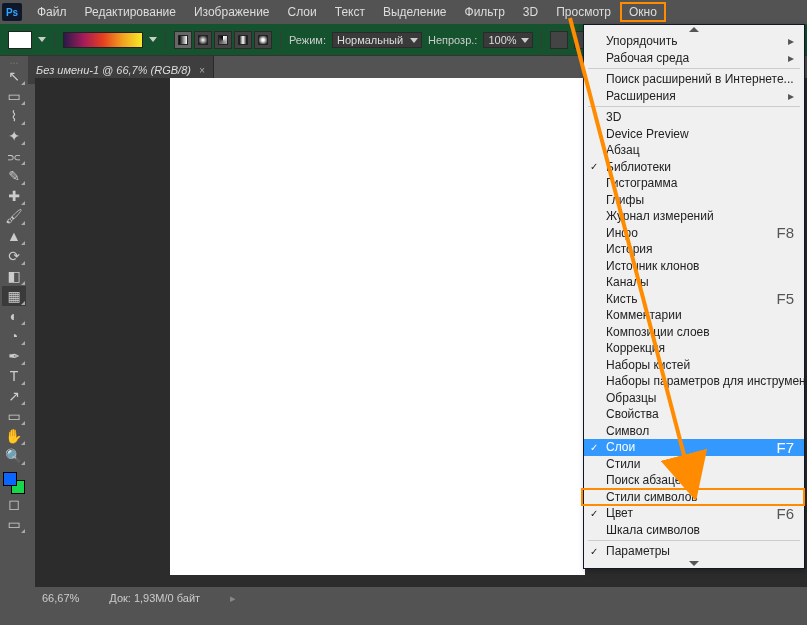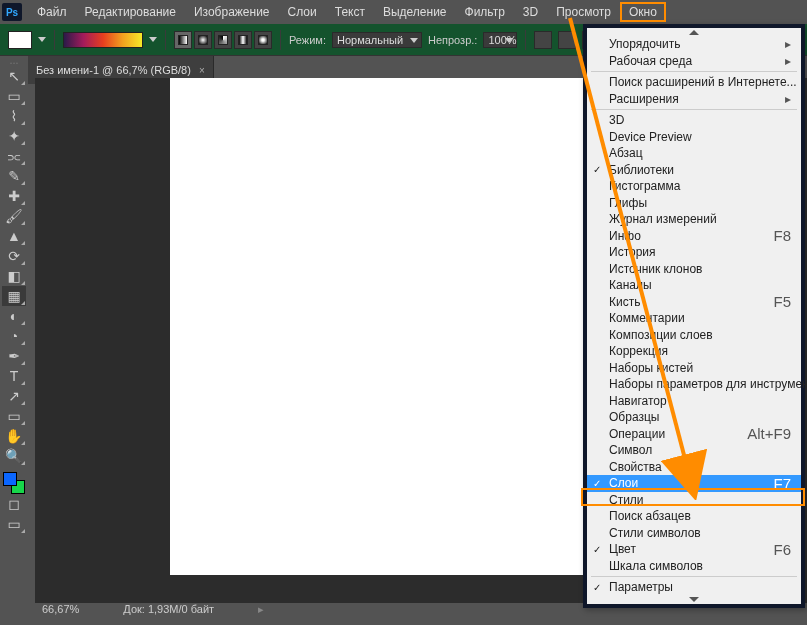--- a/index.html
+++ b/index.html
@@ -22,29 +22,29 @@
 .field .caret-down { position: absolute; right: 3px; top: 5px; }
 
 .toolbar { position: absolute; left: 0; top: 56px; width: 28px; bottom: 22px; background: #535353; display: flex; flex-direction: column; align-items: center; padding-top: 2px; }
 .tool { width: 24px; height: 20px; display: flex; align-items: center; justify-content: center; color: #ccc; font-size: 14px; position: relative; }
 .tool.active { background: #3a3a3a; }
 .tool .tri { position: absolute; right: 1px; bottom: 1px; width: 0; height: 0; border-left: 4px solid transparent; border-bottom: 4px solid #aaa; }
 .color-swatches { margin-top: 6px; width: 22px; height: 22px; position: relative; }
 .fg { width: 14px; height: 14px; background: #0a66ff; border: 1px solid #000; position: absolute; top: 0; left: 0; }
 .bg { width: 14px; height: 14px; background: #17d64a; border: 1px solid #000; position: absolute; bottom: 0; right: 0; }
 
-.doc-tab { position: absolute; top: 56px; left: 28px; height: 28px; background: #3e3e3e; color: #ddd; font-size: 11px; display: flex; align-items: center; padding: 0 8px; border-right: 1px solid #2a2a2a; }
+.doc-tab { position: absolute; top: 56px; left: 28px; height: 28px; background: #3e3e3e; color: #ddd; font-size: 11px; display: flex; align-items: center; padding: 0 8px; border-right: 1px solid #2a2a2a; font-style: italic; }
 .doc-tab .close { margin-left: 8px; color: #aaa; font-size: 10px; cursor: default; }
 
 .canvas-area { position: absolute; top: 78px; left: 35px; right: 0; bottom: 22px; background: #2c2c2c; }
 .canvas { position: absolute; left: 135px; top: 0; width: 415px; height: 497px; background: #fff; }
 
-.statusbar { position: absolute; bottom: 0; left: 28px; right: 0; height: 22px; background: #535353; color: #ccc; font-size: 11px; display: flex; align-items: flex-start; padding: 0 14px; gap: 44px; }
-
-.dropdown { position: absolute; top: 24px; left: 583px; width: 222px; background: #f0f0f0; border: 4px solid #0f172a; box-shadow: 2px 2px 6px rgba(0,0,0,0.3); font-size: 12px; color: #222; z-index: 10; }
+.statusbar { position: absolute; bottom: 16px; left: 28px; right: 0; height: 22px; background: #535353; color: #ccc; font-size: 11px; display: flex; align-items: center; padding: 0 14px; gap: 30px; }
+
+.dropdown { position: absolute; top: 24px; left: 583px; width: 222px; background: #f0f0f0; border: 1px solid #0f172a; box-shadow: 2px 2px 6px rgba(0,0,0,0.3); font-size: 12px; color: #222; z-index: 10; }
 .dropdown .dd-item { display: flex; align-items: center; height: 16.5px; padding: 0 10px 0 22px; position: relative; white-space: nowrap; }
 .dropdown .dd-item .check { position: absolute; left: 6px; font-size: 10px; }
 .dropdown .dd-item .shortcut { margin-left: auto; color: #555; font-size: 15px; }
 .dropdown .dd-item.selected { background: #3399ff; color: #fff; }
 .dropdown .dd-item.selected .shortcut { color: #fff; }
 .dropdown .dd-sep { height: 1px; background: #ccc; margin: 2px 4px; }
 .dropdown .dd-item .sub { margin-left: auto; color: #555; }
 .dropdown .scroll-arrow { height: 8px; display: flex; align-items: center; justify-content: center; }
 .dropdown .scroll-arrow .tri-up { width: 0; height: 0; border-left: 5px solid transparent; border-right: 5px solid transparent; border-bottom: 5px solid #555; }
 .dropdown .scroll-arrow .tri-dn { width: 0; height: 0; border-left: 5px solid transparent; border-right: 5px solid transparent; border-top: 5px solid #555; }
@@ -96,21 +96,21 @@
         <div class="sq" style="background:linear-gradient(90deg,#000,#fff,#000)"></div>
       </div>
     <div class="mini-btn">
         <div class="sq" style="background:radial-gradient(#fff 20%,#000)"></div>
       </div>
   </div>
   <div class="sep"></div>
   <span>Режим:</span>
   <div class="field" style="width:90px;"><span>Нормальный</span><div class="caret-down"></div></div>
   <span>Непрозр.:</span>
-  <div class="field" style="width:34px;"><span>100%</span><div class="caret-down"></div></div>
+  <div class="field" style="width:50px;"><span>100%</span><div class="caret-down"></div></div>
   <div class="sep"></div>
   <div class="mini-btn"></div>
   <div class="mini-btn"></div>
   <div class="mini-btn"></div>
 </div>
 
 <div class="toolbar">
   <div style="font-size:9px;color:#888;height:8px;">⋯</div>
   <div id="tools-list">
       <div class="tool">↖<span class="tri"></span></div>
@@ -227,34 +227,27 @@
       <div class="dd-item">
         <span>Коррекция</span>
       </div>
       <div class="dd-item">
         <span>Наборы кистей</span>
       </div>
       <div class="dd-item">
         <span>Наборы параметров для инструментов</span>
       </div>
       <div class="dd-item">
-        <span>Навигатор</span>
-      </div>
-      <div class="dd-item">
         <span>Образцы</span>
       </div>
       <div class="dd-item">
-        <span>Операции</span>
-        <span class="shortcut">Alt+F9</span>
+        <span>Свойства</span>
       </div>
       <div class="dd-item">
         <span>Символ</span>
-      </div>
-      <div class="dd-item">
-        <span>Свойства</span>
       </div>
       <div class="dd-item selected">
         <span class="check">✓</span>
         <span>Слои</span>
         <span class="shortcut">F7</span>
       </div>
       <div class="dd-item">
         <span>Стили</span>
       </div>
       <div class="dd-item">

